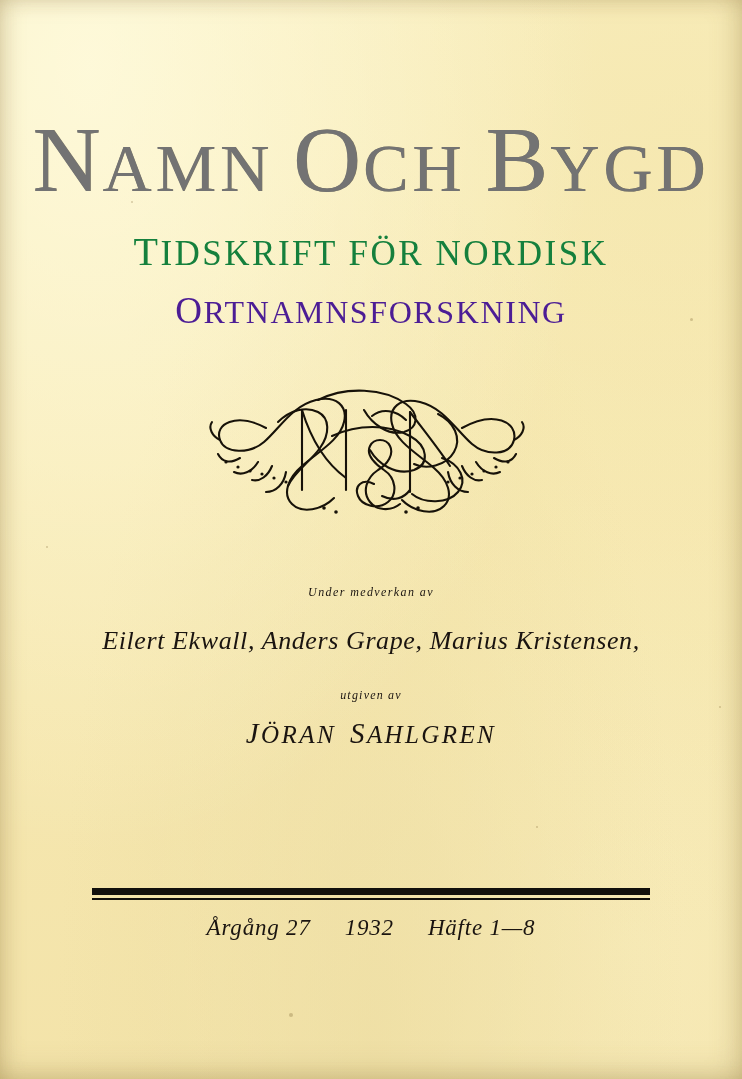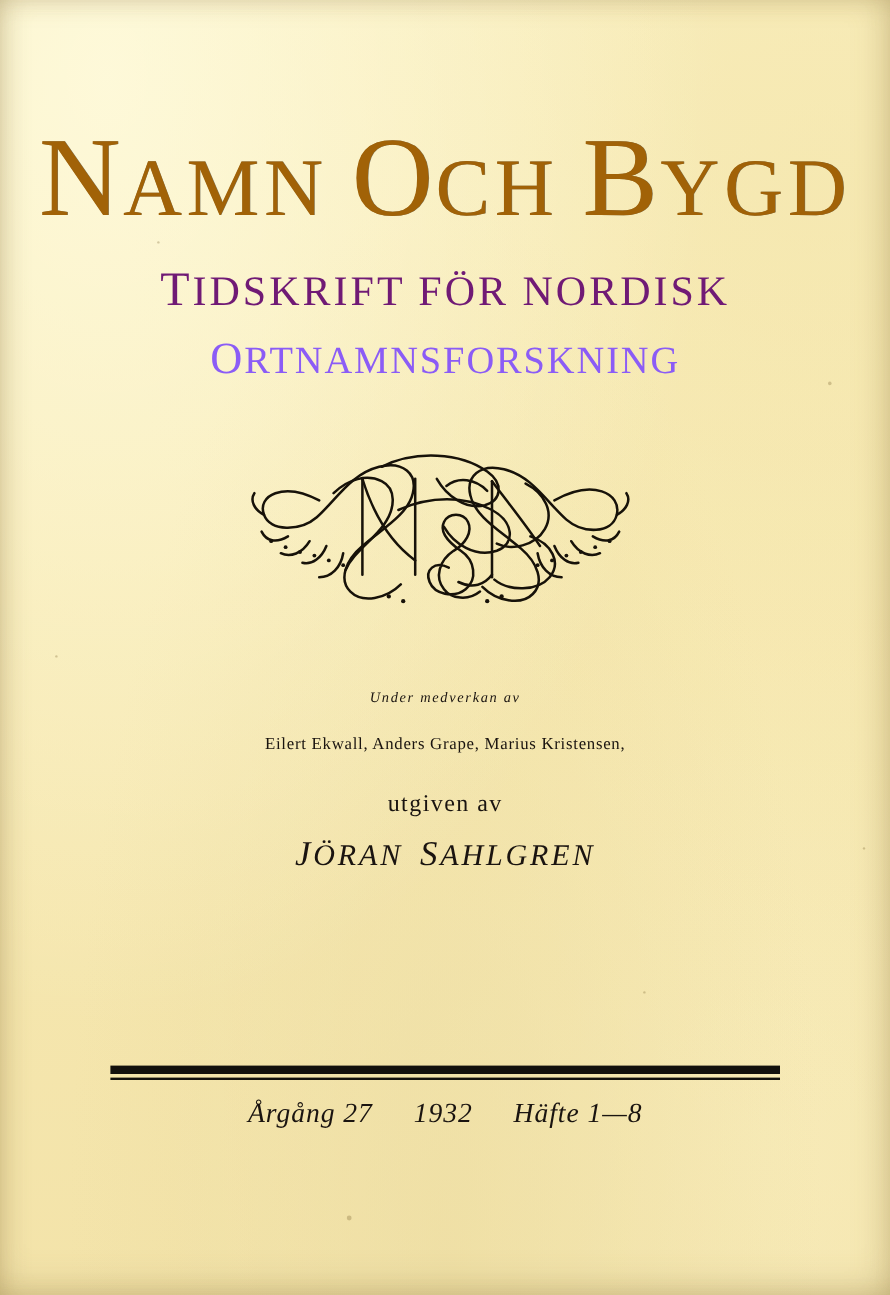--- a/index.html
+++ b/index.html
@@ -53,54 +53,54 @@
 
   .content {
     position: absolute;
     left: 0;
     right: 0;
     top: 0;
     text-align: center;
   }
 
   .main-title {
-    margin: 5px;
+    margin: 16px;
     padding-top: 96px;
     font-family: "Liberation Serif", serif;
     font-weight: normal;
     font-size: 68px;
     line-height: 1.0;
     letter-spacing: 4px;
-    color: #a16207;
+    color: #737373;
     text-shadow: 0.4px 0.4px 0 rgba(23,18,13,0.55);
   }
   .main-title .cap {
     font-size: 94px;
     letter-spacing: 2px;
   }
   .main-title .gap {
     display: inline-block;
     width: 20px;
   }
 
   .sub1 {
     margin: 22px 0 0 0;
     font-size: 35px;
     letter-spacing: 2.5px;
-    color: #701a75;
+    color: #15803d;
     font-weight: normal;
     font-family: "Liberation Serif", serif;
   }
   .sub1 .cap { font-size: 40px; }
 
   .sub2 {
     margin: 14px 0 0 0;
     font-size: 32px;
     letter-spacing: 1.6px;
-    color: #8b5cf6;
+    color: #4c1d95;
     font-weight: normal;
     font-family: "Liberation Serif", serif;
   }
   .sub2 .cap { font-size: 37px; }
 
   .ornament {
     margin: 34px auto 0 auto;
     width: 330px;
     height: 175px;
   }
@@ -108,28 +108,30 @@
   .credits {
     margin-top: 44px;
   }
   .credits .lead {
     font-style: italic;
     font-size: 12px;
     letter-spacing: 1.4px;
     margin: 0;
   }
   .credits .names {
-    font-size: 14px;
+    font-style: italic;
+    font-size: 26px;
     letter-spacing: 0.6px;
     margin: 22px 0 0 0;
     line-height: 1.45;
   }
   .credits .names .nm { white-space: nowrap; }
   .credits .issued {
-    font-size: 20px;
+    font-style: italic;
+    font-size: 12px;
     letter-spacing: 1.2px;
     margin: 28px 0 0 0;
   }
   .credits .editor {
     font-style: italic;
     font-size: 25px;
     letter-spacing: 2.4px;
     margin: 14px 0 0 0;
   }
   .credits .editor .cap { font-size: 29px; }

